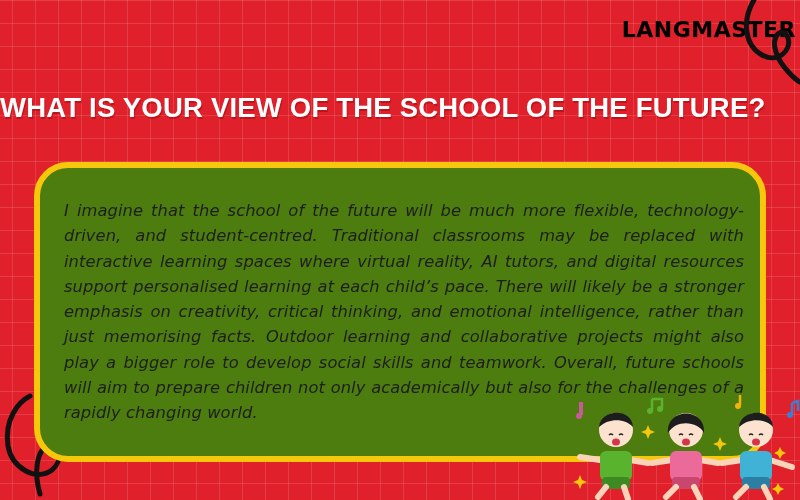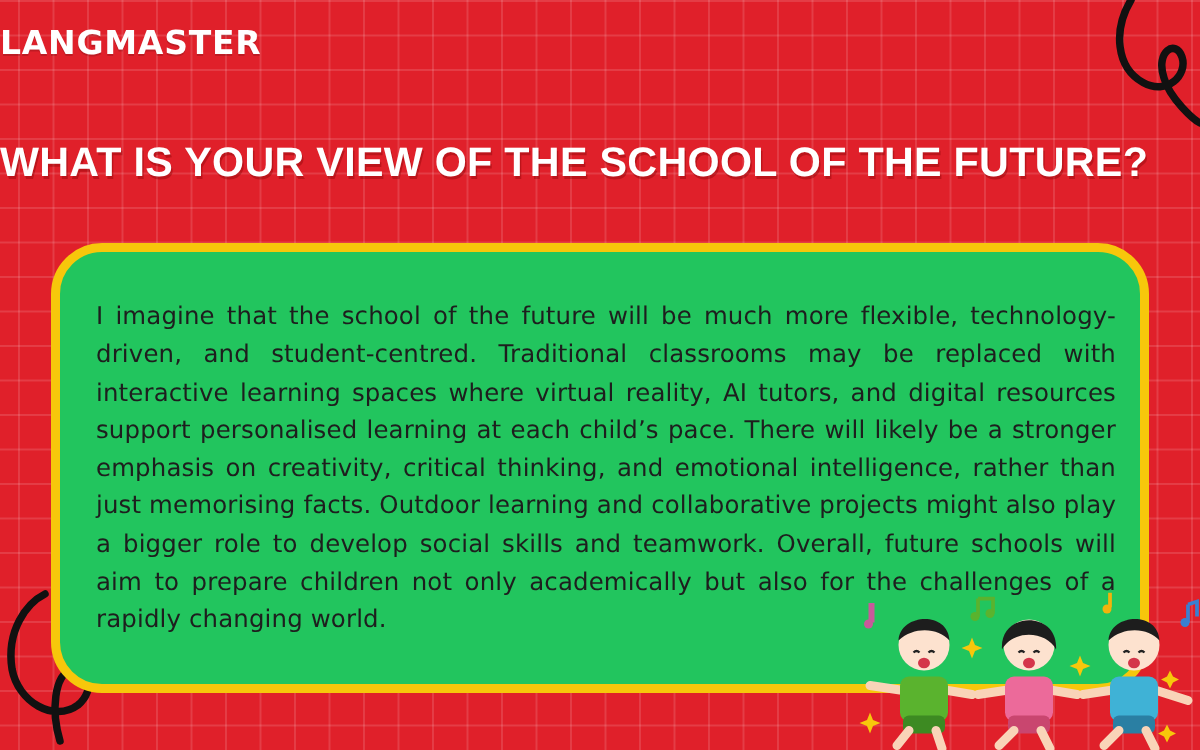--- a/index.html
+++ b/index.html
@@ -10,22 +10,22 @@
       background-image:
         linear-gradient(rgba(255,255,255,0.13) 1px, transparent 1px),
         linear-gradient(90deg, rgba(255,255,255,0.13) 1px, transparent 1px);
       background-size: 23px 23px;
       background-position: 12px 0px;
       font-family: "Liberation Sans", sans-serif;
     }
     .brand {
       position: absolute;
       top: 17px; left: 0; width: 796px;
-      text-align: left;
-      color: #ffffff;
+      text-align: right;
+      color: #000000;
       font-family: "DejaVu Sans", sans-serif;
       font-weight: bold;
       font-size: 22px;
       letter-spacing: 0.5px;
       text-shadow: 0 1px 0 rgba(0,0,0,0.15);
     }
     .title {
       position: absolute;
       top: 92px; left: 0; width: 800px;
       color: #ffffff;
@@ -33,23 +33,24 @@
       font-weight: bold;
       font-size: 27.5px;
       letter-spacing: 0.2px;
       text-shadow: 1px 2px 0 rgba(120,0,0,0.35);
       white-space: nowrap;
     }
     .card {
       position: absolute;
       left: 34px; top: 162px;
       width: 732px; height: 300px;
-      background: #22c55e;
+      background: #4d7c0f;
       border: 6px solid #f7c70b;
       border-radius: 34px;
+      font-style: italic;
     }
     .card-text {
       position: absolute;
       left: 24px; top: 30px;
       width: 680px;
       color: #1e1e1e;
       font-family: "DejaVu Sans", sans-serif;
       font-size: 16.3px;
       line-height: 25.3px;
       text-align: justify;

